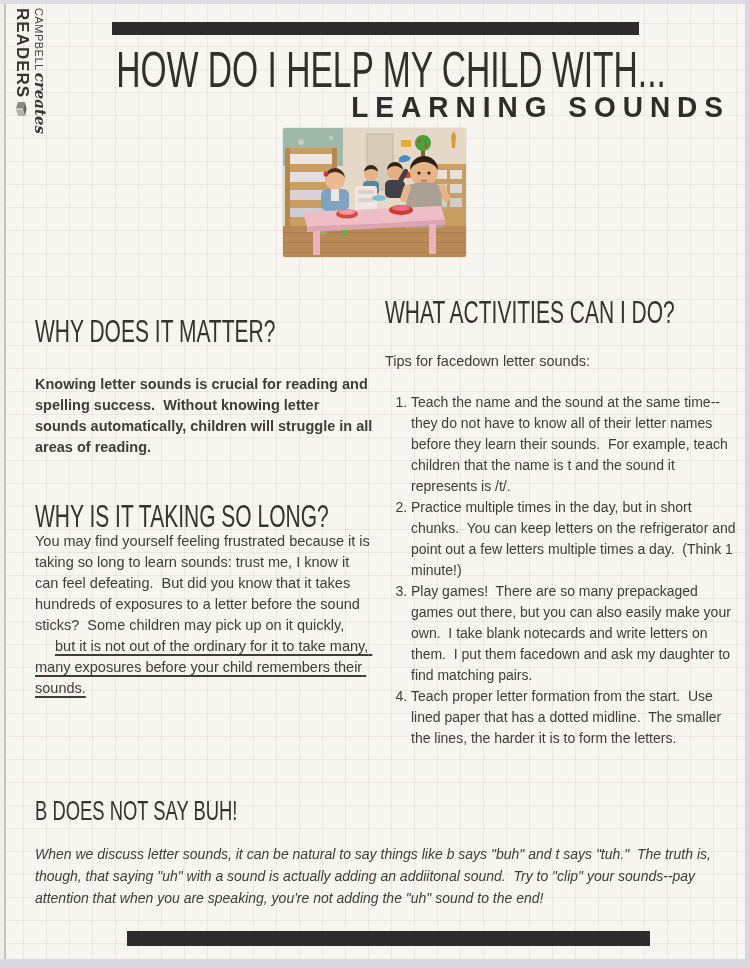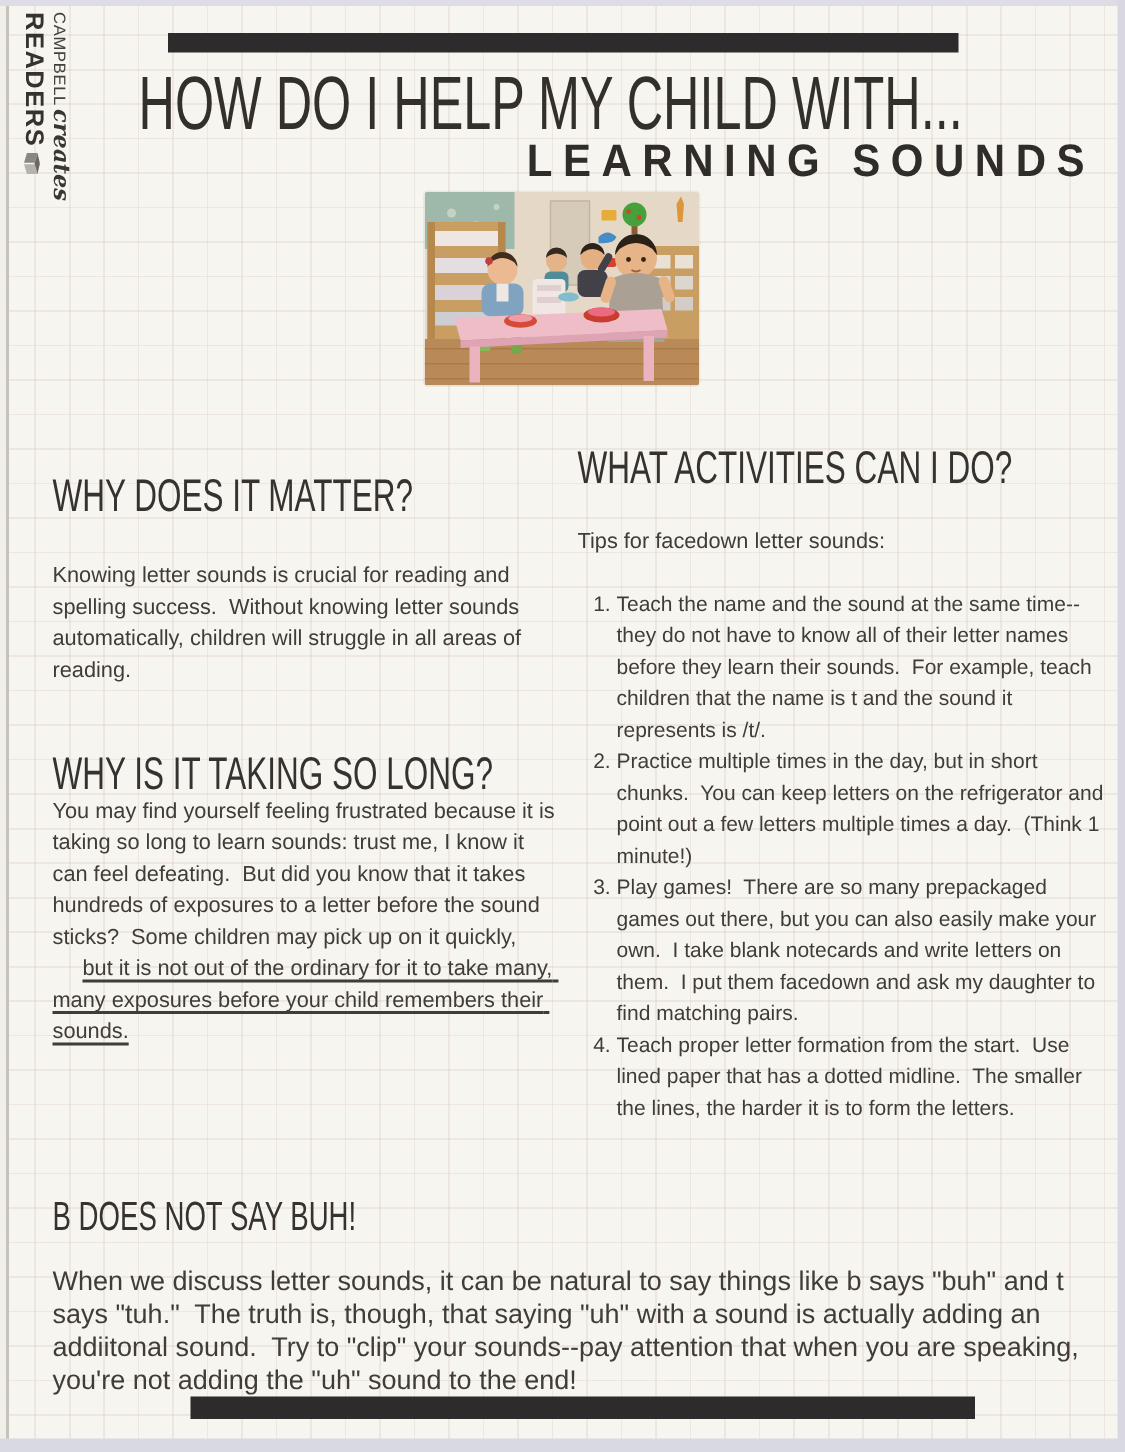--- a/index.html
+++ b/index.html
@@ -33,21 +33,21 @@
   }
   .logo-line1 { font-size: 11px; letter-spacing: 0.5px; color: #45413c; font-weight: 400; }
   .logo-script { font-family: "DejaVu Serif", serif; font-style: italic; font-weight: 700; font-size: 15px; margin-left: 2px; color: #3a3632; }
   .logo-line2 { font-size: 17px; font-weight: 700; letter-spacing: 1px; color: #36322e; }
   .logo-book { display: inline-block; vertical-align: -2px; margin-left: 3px; }
 
   .bar { background: #2d2b2b; position: absolute; }
   .bar-top    { left: 112px; top: 22px;  width: 527px; height: 13px; }
   .bar-bottom { left: 127px; top: 931px; width: 523px; height: 15px; }
 
-  .title-wrap { position: absolute; left: 40px; top: 42px; width: 690px; text-align: left; }
+  .title-wrap { position: absolute; left: 28px; top: 42px; width: 690px; text-align: right; }
   .title-inner {
     display: inline-block; font-size: 40px; font-weight: 400; color: #332f2b;
     transform: scale(0.84, 1.26); transform-origin: center top; letter-spacing: 0px; white-space: nowrap;
   }
   .subtitle-wrap { position: absolute; left: 40px; top: 90px; width: 690px; text-align: right; }
   .subtitle-inner {
     display: inline-block; font-size: 28px; font-weight: 700; color: #2f2c29;
     letter-spacing: 7px; transform: scaleY(1.08); transform-origin: center top; white-space: nowrap;
   }
 
@@ -61,33 +61,33 @@
     position: absolute; font-size: 25px; font-weight: 400; color: #363230; white-space: nowrap;
     transform: scale(0.84, 1.22); transform-origin: left top;
   }
   .body-text {
     position: absolute; font-size: 14.5px; line-height: 21px; color: #403c38;
     white-space: pre-wrap;
   }
   .ul-part { text-decoration: underline; text-underline-offset: 3px; text-decoration-thickness: 1.5px; margin-left: 20px; }
 
   .h-matter     { left: 35px;  top: 314px; }
-  .p-matter     { left: 35px;  top: 374px; width: 338px; }
+  .p-matter     { left: 35px;  top: 374px; width: 338px; font-weight: bold; }
   .h-solong     { left: 35px;  top: 499px; }
   .p-solong     { left: 35px;  top: 531px; width: 338px; }
   .h-activities { left: 385px; top: 295px; }
   .p-tips       { left: 385px; top: 351px; width: 352px; }
   .ol-activities {
     position: absolute; left: 385px; top: 392px; width: 352px;
     font-size: 14px; line-height: 21px; color: #403c38;
     padding-left: 26px; list-style: decimal;
   }
   .ol-activities li { white-space: pre-wrap; }
   .h-buh { left: 35px; top: 795px; font-size: 23px; transform: scale(0.8, 1.18); transform-origin: left top; }
-  .p-buh { left: 35px; top: 843px; width: 700px; line-height: 22px; font-size: 18px; }
+  .p-buh { left: 35px; top: 843px; width: 700px; line-height: 22px; font-size: 14px; font-style: italic; }
 </style>
 </head>
 <body>
 
 <div class="paper-grid"></div>
 <div class="edge-left"></div>
 <div class="edge-left-line"></div>
 <div class="edge-top"></div>
 <div class="edge-right"></div>
 <div class="edge-bottom"></div>

